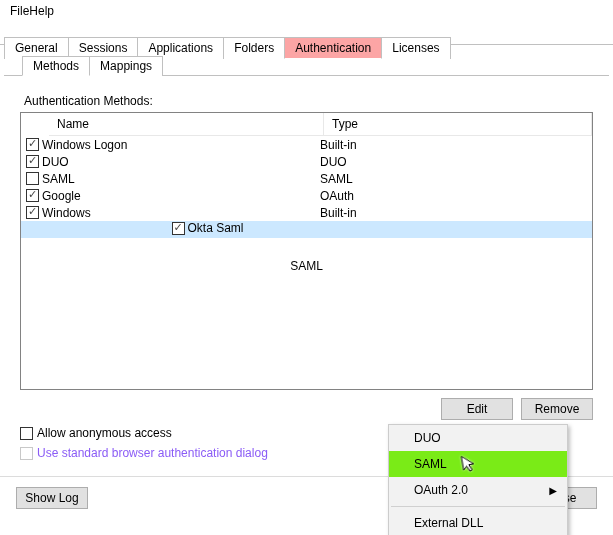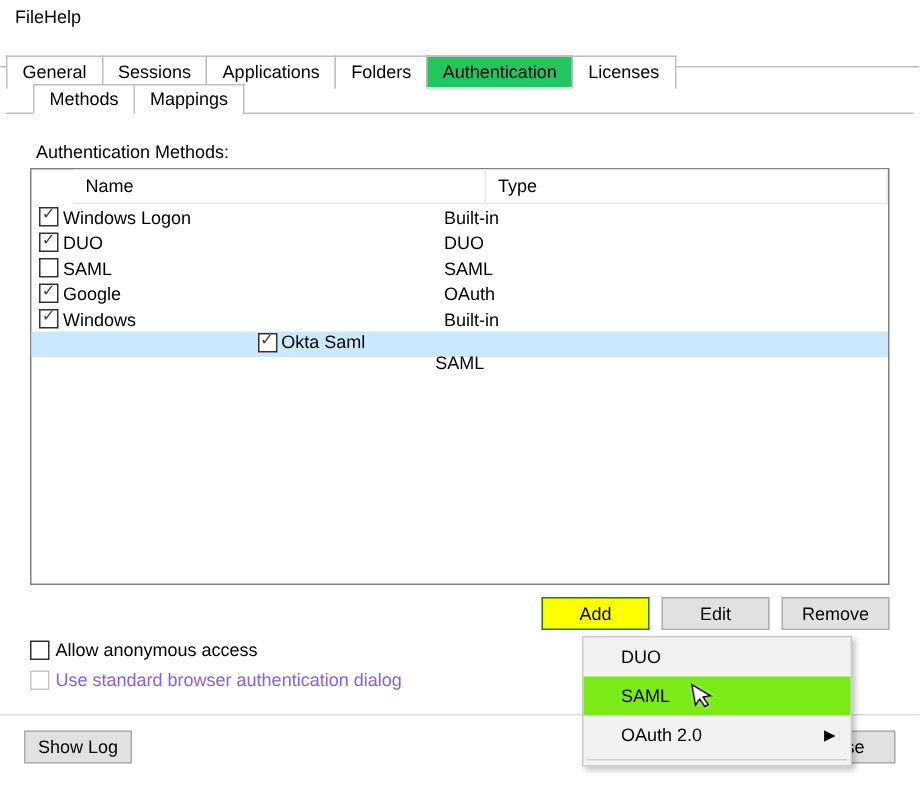--- a/index.html
+++ b/index.html
@@ -2,33 +2,33 @@
 <html><head>
   <meta charset="utf-8">
   <style>
     * { box-sizing: border-box; margin: 0; padding: 0; font-family: "Segoe UI", Tahoma, sans-serif; font-size: 12px; }
     body { background: #fff; width: 613px; height: 535px; position: relative; overflow: hidden;}
     .menubar { padding: 4px 8px 4px 10px; display: flex; gap: 0; }
     .menubar span { cursor: default; }
     .tabs { display: flex; border-bottom: 1px solid #c0c0c0; padding: 0 4px; }
     .tab { padding: 3px 10px; border: 1px solid #c0c0c0; border-bottom: none; margin-right: -1px; background: #fff; position: relative; top: 15px; cursor: default;}
     .tab.active { border-bottom: 1px solid #fff; z-index:2; }
-    .tab.highlight { background: #22c55e; }
+    .tab.highlight { background: #fca5a5; }
     .content { padding: 8px 16px 8px 16px; }
     .subtabs-wrap { margin: 10px 4px 0 4px; }
     .subtabs { display: flex; border-bottom: 1px solid #c0c0c0; padding-left: 18px;}
     .subtab { padding: 2px 10px; border: 1px solid #c0c0c0; border-bottom: none; margin-right: -1px; background: #fff; position:relative; top:1px; cursor:default;}
     .subtab.active { background: #fff; border-bottom: 1px solid #fff; z-index:2;}
     .label { margin: 10px 0 4px 4px; }
     .listbox { border: 1px solid #828282; height: 278px; background: #fff; }
     .listbox-header { display: flex; border-bottom: 1px solid #e8e8e8; background:#fff;margin-left:28px;}
     .listbox-header .col { padding: 4px 8px; border-right: 1px solid #e8e8e8;}
     .col-name { width: 275px; }
     .col-type { flex: 1; }
-    .listbox-body .row { display: flex; align-items: center; height: 17px; padding: 0 5px;}
+    .listbox-body .row { display: flex; align-items: center; height: 17px; padding: 0 5px; gap: 24px;}
     .listbox-body .row.selected { background: #cce8ff; flex-direction: column; }
     .listbox-body .row .rtype { margin-left: 0;}
     .row-name-cell { width: 270px; display:flex; align-items:center; gap: 3px;}
     .checkbox { width: 13px; height: 13px; border: 1px solid #333; background: #fff; display: inline-flex; align-items:center; justify-content:center; font-size:10px; line-height:1;}
     .checkbox.checked::after { content: "✓"; font-size: 11px; color: #444; position:relative; top:-1px;}
     .btnrow { margin-top:8px; display:flex; justify-content:flex-end; gap:8px; padding-right: 0;}
     .btn { min-width: 72px; height: 22px; border: 1px solid #adadad; background: #e1e1e1; text-align:center; line-height:20px; cursor:default;}
     .btn.yellow { background: #ffff00; border: 1.5px solid #208000; }
     .check-row { display:flex; align-items:center; gap: 4px; margin-top:6px;}
     .check-row.disabled { color: #8b5cf6; }
@@ -114,21 +114,20 @@
             <div class="row-name-cell">
               <span class="checkbox checked"></span>
               <span>Okta Saml</span>
             </div>
             <div class="rtype">SAML</div>
           </div>
         </div>
     </div>
 
     <div class="btnrow">
-      <div class="btn yellow">Add</div>
       <div class="btn">Edit</div>
       <div class="btn">Remove</div>
     </div>
 
     <div class="check-row">
       <span class="checkbox"></span>
       <span>Allow anonymous access</span>
     </div>
     <div class="check-row disabled">
       <span class="checkbox"></span>
@@ -141,19 +140,20 @@
 <div class="footer">
   <div class="btn">Show Log</div>
   <div class="btn">Close</div>
 </div>
 
 <div class="dropdown" id="dropdown">
     <div class="item">DUO</div>
     <div class="item hover">SAML</div>
     <div class="item">OAuth 2.0<span class="sub-arrow">▶</span></div>
     <div class="sep"></div>
+    <div class="item">External DLL</div>
   </div>
 
 <div class="cursor">
   <svg width="16" height="20" viewBox="0 0 16 20">
       <path d="M1 1 L1 15 L4.5 11.5 L7 17 L9.5 16 L7 10.5 L12 10.5 Z" fill="#fff" stroke="#000" stroke-width="1"></path>
     </svg>
 </div>
 
 </body></html>

